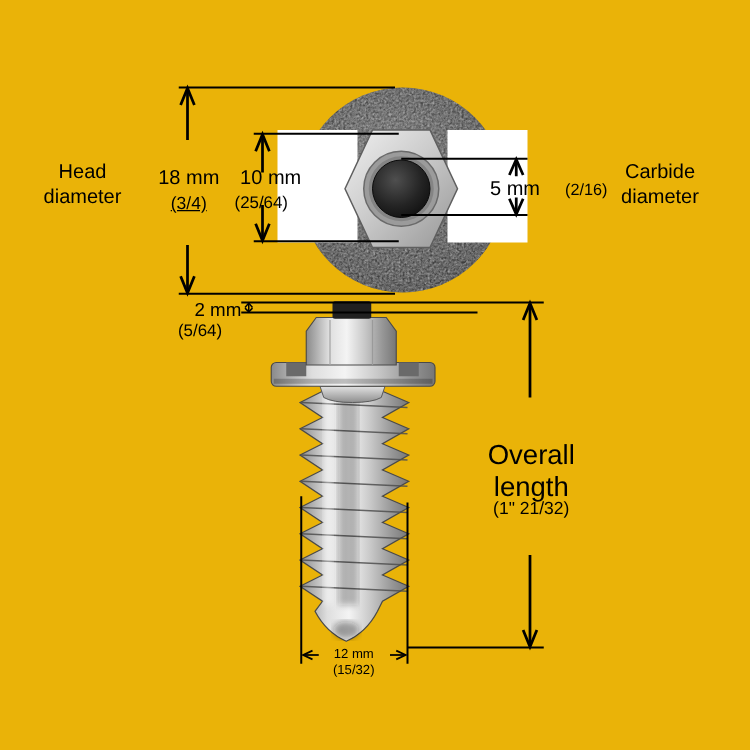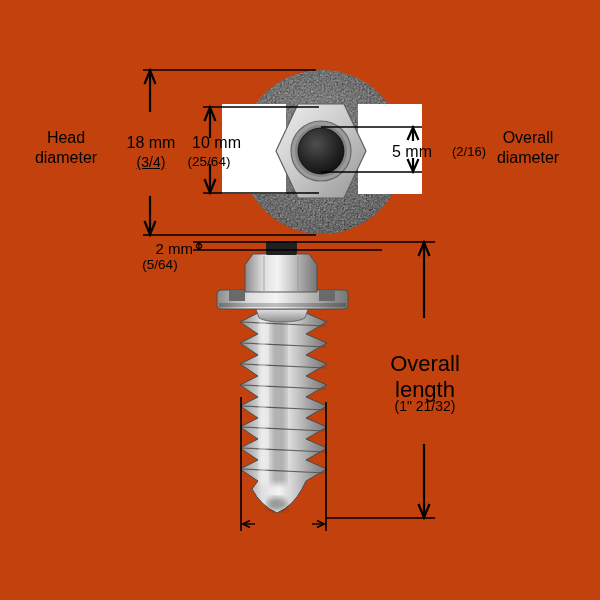--- a/index.html
+++ b/index.html
@@ -1,17 +1,17 @@
 <!DOCTYPE html>
 <html><head>
 <meta charset="utf-8">
 <style>
   html,body{margin:0;padding:0;background:#ffffff;}
   .stage{
-    position:relative;width:600px;height:600px;background:#c2410c;
+    position:relative;width:600px;height:600px;background:#eab308;
     font-family:"Liberation Sans", sans-serif;color:#000;overflow:hidden;
   }
   .stage svg{position:absolute;left:0;top:0;}
   .lbl{position:absolute;text-align:center;line-height:1.2;}
   .pre{white-space:pre-line;line-height:20px;}
   .fs17{font-size:22px;}
   .fs16{font-size:16px;}
   .fs15{font-size:15px;text-align:right;}
   .fs14{font-size:14px;}
   .fs13{font-size:13.5px;}
@@ -187,23 +187,24 @@
 diameter</div>
 
   <div class="lbl fs16" style="left:119px;top:133px;width:64px;">18 mm</div>
   <div class="lbl fs14" style="left:119px;top:154px;width:64px;text-decoration:underline;">(3/4)</div>
 
   <div class="lbl fs16" style="left:177px;top:133px;width:64px;text-align:right;">10 mm</div>
   <div class="lbl fs13" style="left:177px;top:154px;width:64px;">(25/64)</div>
 
   <div class="lbl fs16" style="left:385px;top:142px;width:54px;">5 mm</div>
   <div class="lbl fs12" style="left:441px;top:144px;width:56px;">(2/16)</div>
-  <div class="lbl pre fs16" style="left:472px;top:128px;width:112px;">Overall
+  <div class="lbl pre fs16" style="left:472px;top:128px;width:112px;">Carbide
 diameter</div>
 
   <div class="lbl fs15" style="left:139px;top:240px;width:54px;">2 mm</div>
   <div class="lbl fs13" style="left:132px;top:257px;width:56px;text-align:center;">(5/64)</div>
 
   <div class="lbl fs17" style="left:363px;top:351px;width:124px;">Overall length</div>
   <div class="lbl fs14" style="left:363px;top:398px;width:124px;">(1" 21/32)</div>
 
+  <div class="lbl fs10" style="left:249px;top:517px;width:68px;">12 mm  (15/32)</div>
 
 </div>
 
 </body></html>

